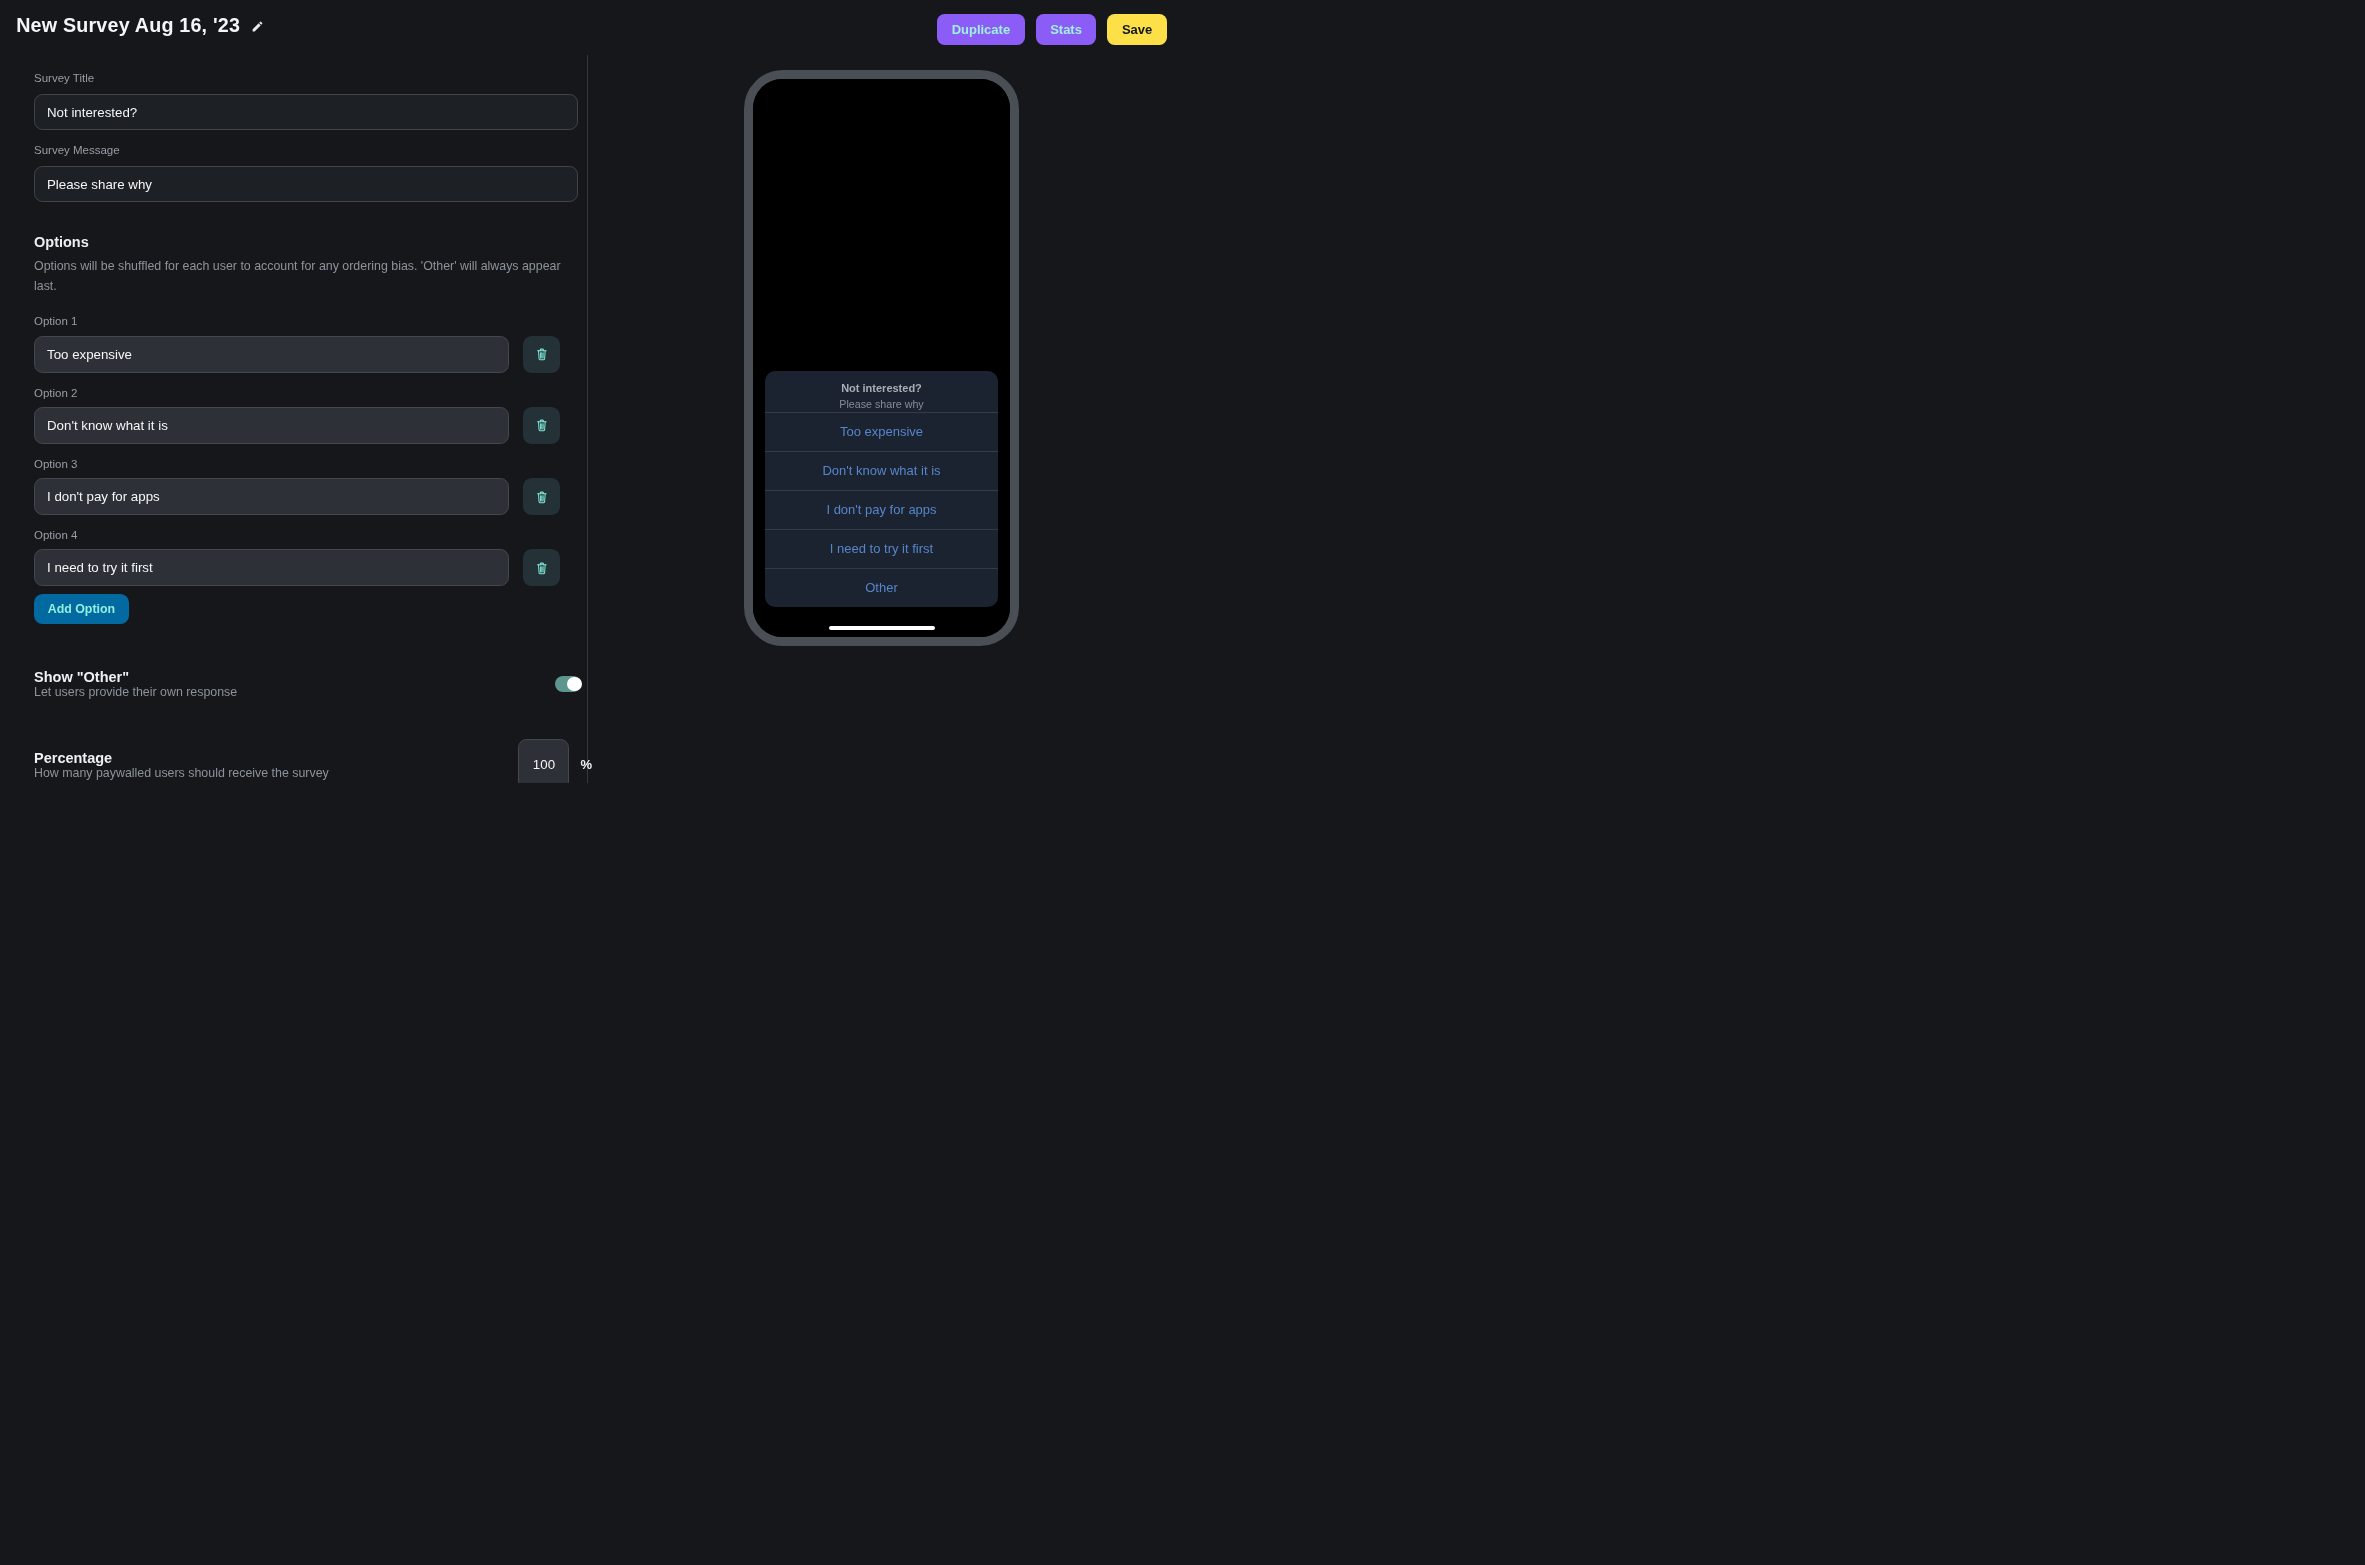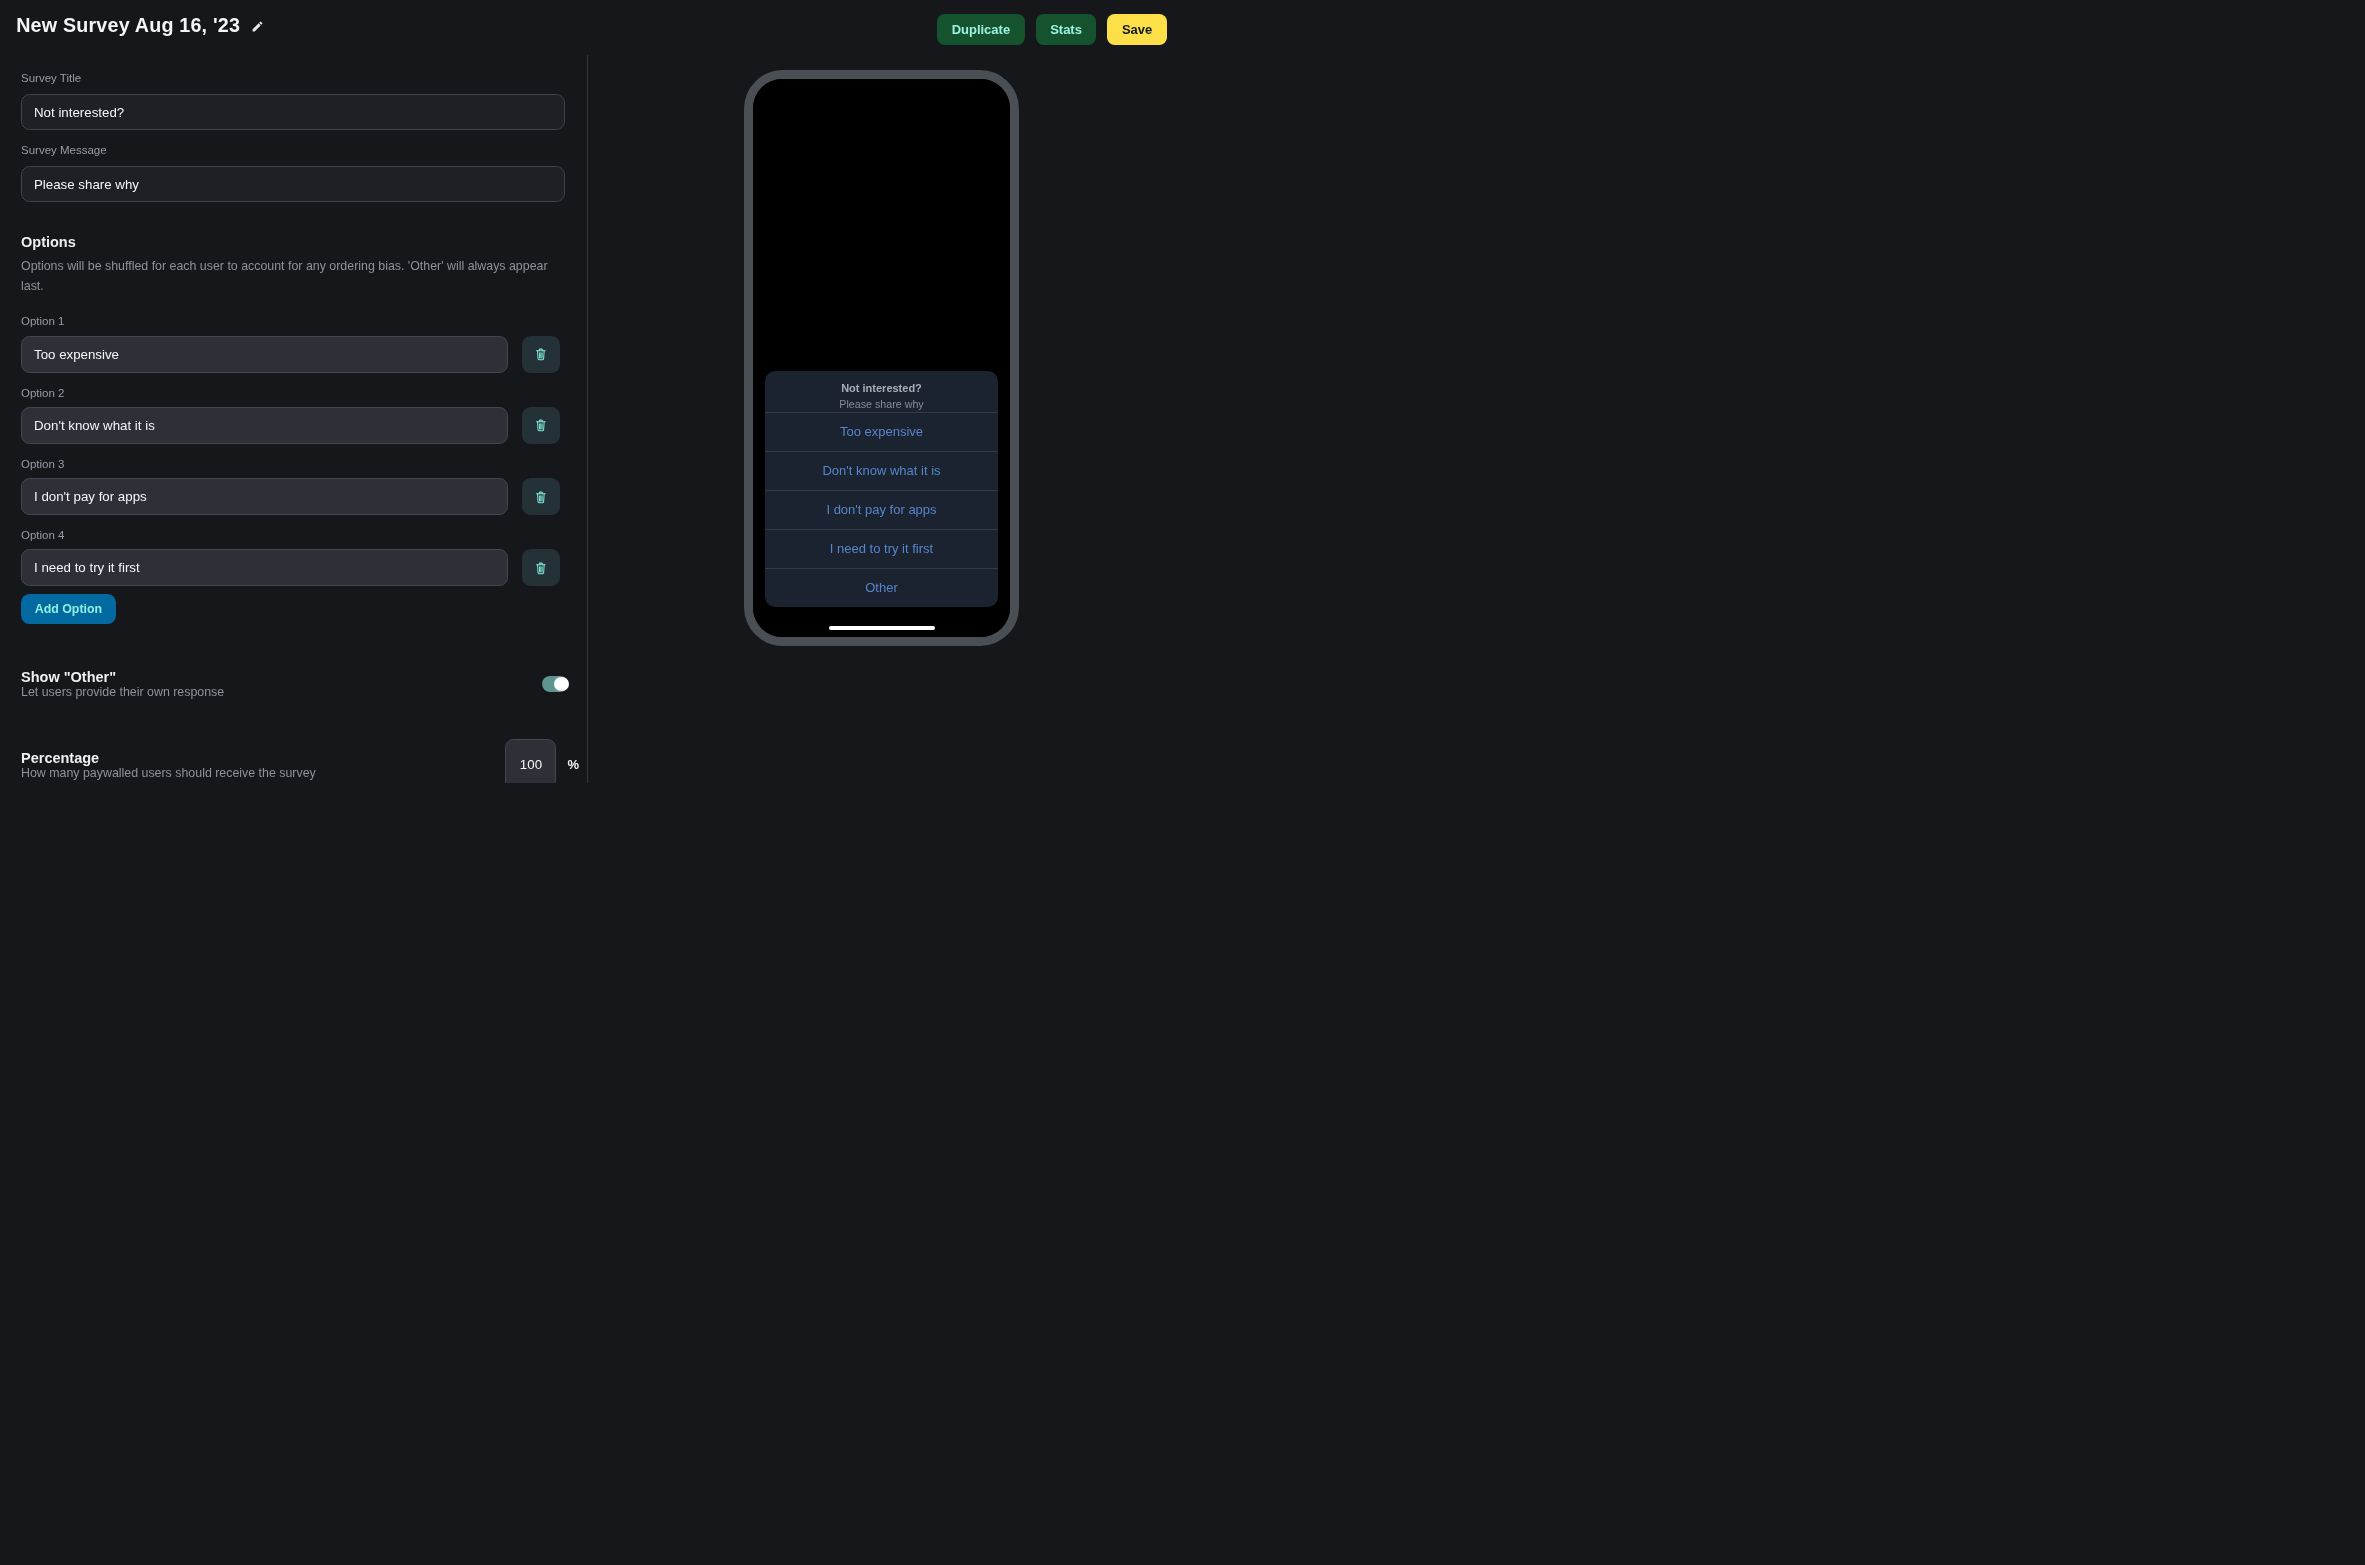--- a/index.html
+++ b/index.html
@@ -24,29 +24,29 @@
   .title-wrap { display: flex; align-items: center; gap: 11px; }
   .page-title { font-size: 19.7px; font-weight: 700; letter-spacing: 0.2px; color: #f4f5f7; }
   .pencil { width: 13px; height: 13px; fill: #e8eaec; margin-top: 2.6px; }
   .header-buttons { display: flex; gap: 11px; }
   .btn {
     border: none; cursor: pointer;
     font-family: "Liberation Sans", sans-serif;
     font-size: 13px; font-weight: 700;
     height: 31px; padding: 0 14.5px;
     border-radius: 7.7px;
-    background: #14532d; color: #9ef0e1;
+    background: #8b5cf6; color: #9ef0e1;
   }
   .btn.primary { background: #fde047; color: #11181b; }
 
   
   .main { flex: 1; display: flex; min-height: 0; }
   .left-col {
     width: 588px;
-    padding: 17px 27px 0 21px;
+    padding: 17px 27px 0 34px;
     border-right: 0.9px solid #34373d;
   }
   .right-col { flex: 1; position: relative; }
 
   
   .field-label { font-size: 11.5px; line-height: 13.7px; color: #989da5; margin-bottom: 8.6px; }
   .text-input {
     display: block; width: 544px; height: 36px;
     background: #1d2126; border: 0.9px solid #3f444b; border-radius: 8.6px;
     color: #f5f6f7; font-size: 13.3px; font-family: "Liberation Sans", sans-serif;

